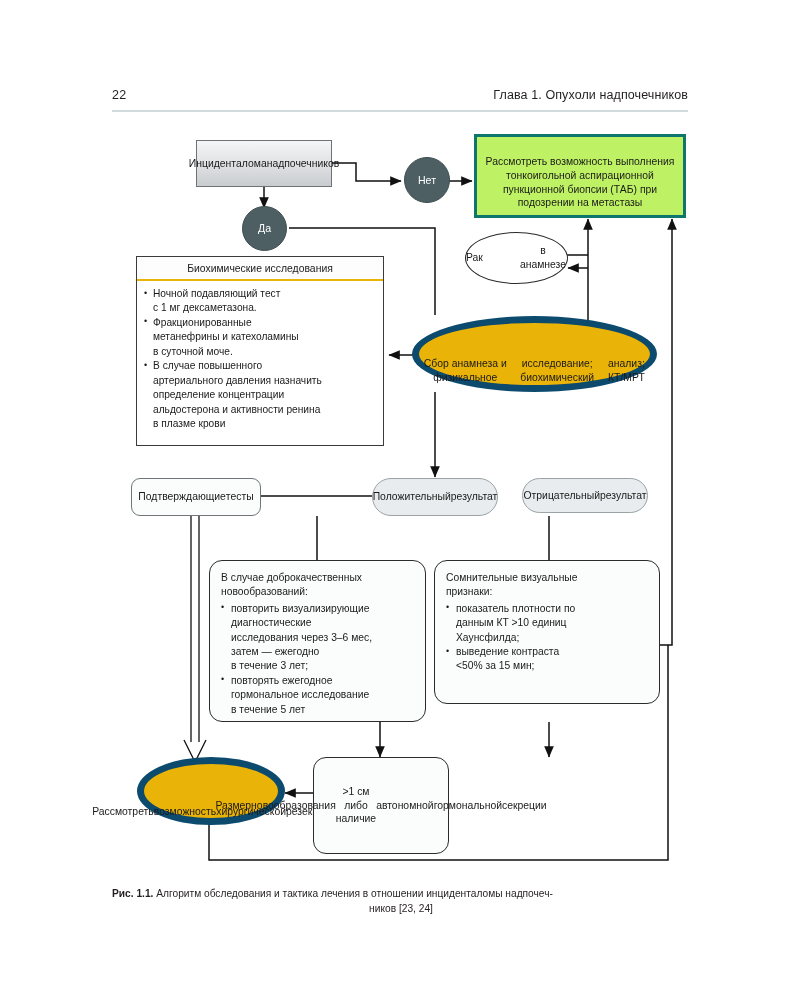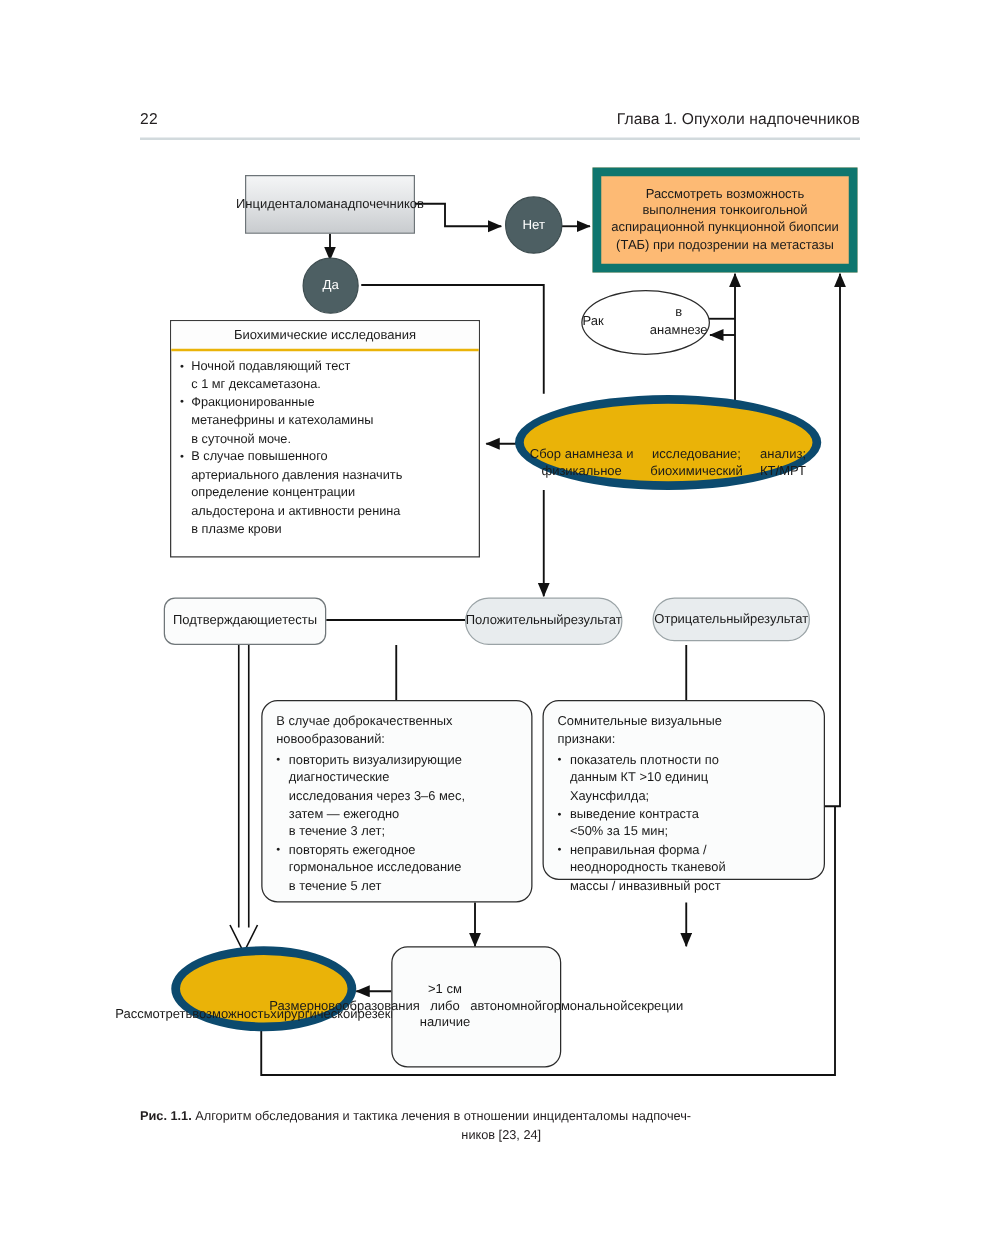--- a/index.html
+++ b/index.html
@@ -70,22 +70,23 @@
     line-height: 1.33;
     color: #1a1a1a;
   }
 
   .rect-grad {
     background: linear-gradient(180deg, #f4f5f6 0%, #e2e4e6 45%, #c9cccf 100%);
     border: 1px solid #6d7478;
   }
 
   .rect-plain {
-    background: #fdba74;
-    border: 7px solid #0f766e;
+    background: #bef264;
+    border: 3px solid #0f766e;
+    align-items: flex-end;
   }
 
   .rounded-lite {
     background: #fbfcfc;
     border: 1px solid #6f7679;
     border-radius: 9px;
   }
 
   .pill {
     background: #e8ecee;
@@ -357,25 +358,20 @@
     <ul class="blist">
       <li>
         <span>показатель плотности по</span><br>
         <span>данным КТ &gt;10 единиц</span><br>
         <span>Хаунсфилда;</span>
       </li>
       <li>
         <span>выведение контраста</span><br>
         <span>&lt;50% за 15 мин;</span>
       </li>
-      <li>
-        <span>неправильная форма /</span><br>
-        <span>неоднородность тканевой</span><br>
-        <span>массы / инвазивный рост</span>
-      </li>
     </ul>
   </div>
 
   <div class="node ellipse" style="left:137px; top:757px; width:148px; height:68px; line-height:1.28;">
     <span>Рассмотреть</span>
     <span>возможность</span>
     <span>хирургической</span>
     <span>резекции</span>
   </div>
 

